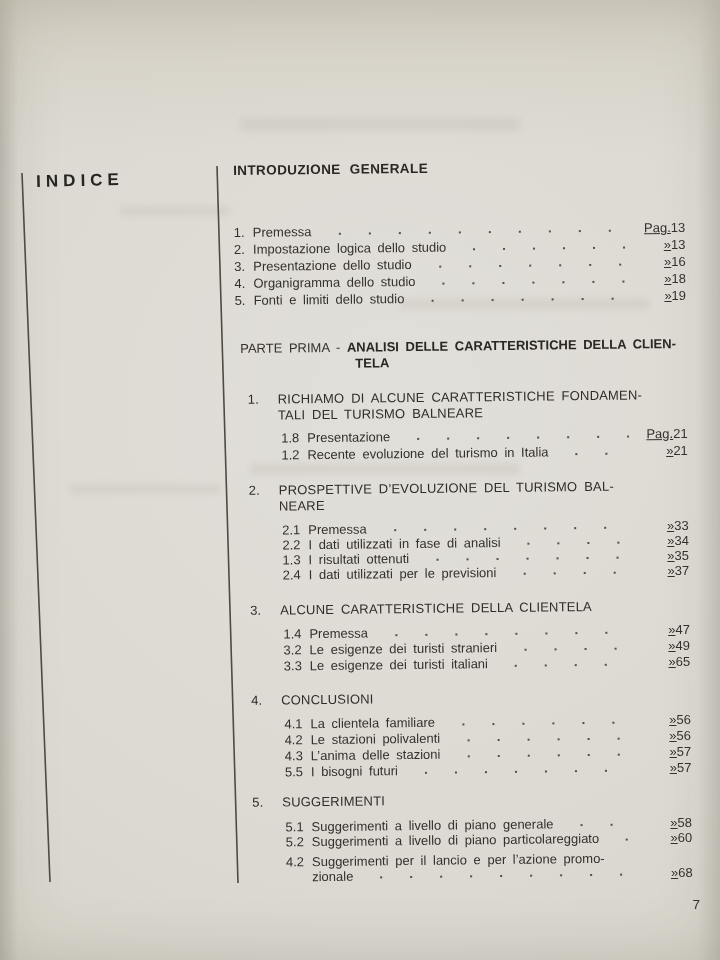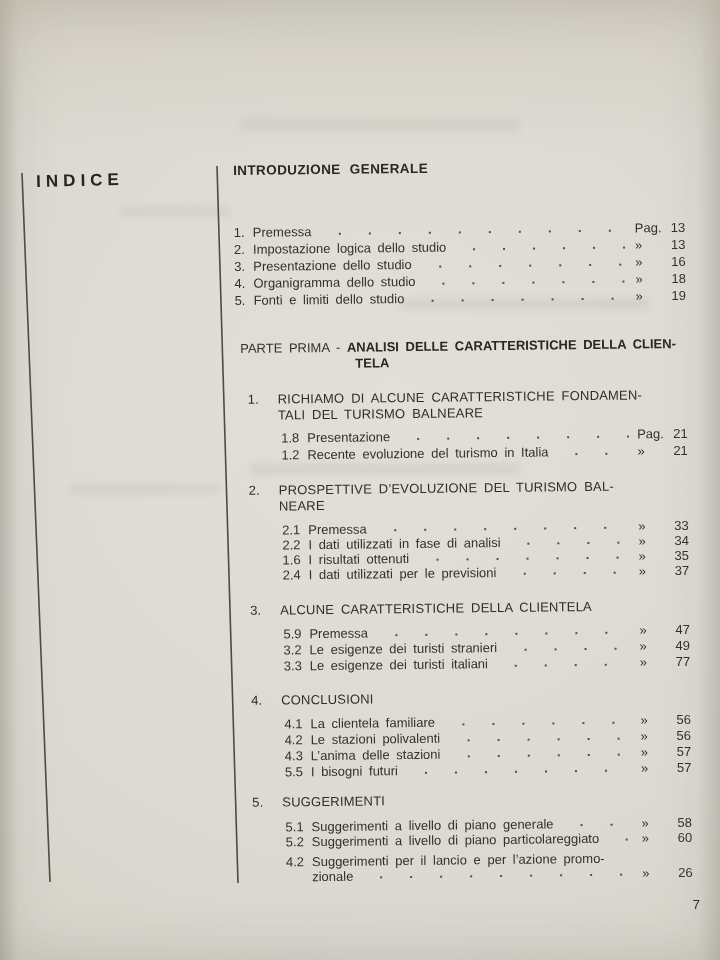--- a/index.html
+++ b/index.html
@@ -24,21 +24,21 @@
     transform:rotate(-0.65deg);transform-origin:0 0;}
   .intro-title{font-size:13.5px;font-weight:bold;letter-spacing:.4px;word-spacing:5px;
     color:#2b2824;margin-top:3px;}
   .rows{margin-top:46px;}
   .row{display:flex;align-items:baseline;font-size:13px;line-height:17px;word-spacing:3px;}
   .row .rnum{flex:0 0 19px;}
   .row .rtitle{white-space:nowrap;}
   .dots{flex:1 1 auto;min-width:4px;align-self:stretch;margin:0 8px 0 9px;
     background-image:radial-gradient(circle, rgba(48,45,40,.8) 1.15px, rgba(0,0,0,0) 1.5px);
     background-size:30px 4px;background-repeat:repeat-x;background-position:4px calc(100% - 4px);}
-  .rlabel{flex:0 0 36px;text-align:left;}
+  .rlabel{flex:0 0 36px;text-align:right;text-decoration:underline;}
   .rpage{flex:0 0 30px;text-align:left;}
   .part-head{margin-top:32px;margin-left:5px;font-size:13px;line-height:16px;word-spacing:3px;}
   .part-head .bold{font-weight:bold;color:#2b2824;}
   .part-head .l2{padding-left:115px;font-weight:bold;color:#2b2824;}
   .sec{margin-top:0;}
   .sec-head{display:flex;font-size:13px;line-height:16px;letter-spacing:.2px;word-spacing:3px;
     padding-left:12px;color:#302d28;}
   .sec-head .rnum{flex:0 0 30px;}
   .sec-head .htext{flex:1;}
   .sub{padding-left:45px;}
@@ -165,21 +165,21 @@
           <span class="rpage">33</span>
         </div>
         <div class="row sub">
           <span class="rnum">2.2</span>
           <span class="rtitle">I dati utilizzati in fase di analisi</span>
           <span class="dots"></span>
           <span class="rlabel">»</span>
           <span class="rpage">34</span>
         </div>
         <div class="row sub">
-          <span class="rnum">1.6</span>
+          <span class="rnum">1.3</span>
           <span class="rtitle">I risultati ottenuti</span>
           <span class="dots"></span>
           <span class="rlabel">»</span>
           <span class="rpage">35</span>
         </div>
         <div class="row sub">
           <span class="rnum">2.4</span>
           <span class="rtitle">I dati utilizzati per le previsioni</span>
           <span class="dots"></span>
           <span class="rlabel">»</span>
@@ -190,39 +190,39 @@
 
     <div class="sec s3">
       <div class="sec-head mt-s3h">
         <span class="rnum">3.</span>
         <div class="htext">
           <div>ALCUNE CARATTERISTICHE DELLA CLIENTELA</div>
         </div>
       </div>
       <div class="mt-s3r">
         <div class="row sub">
-          <span class="rnum">5.9</span>
+          <span class="rnum">1.4</span>
           <span class="rtitle">Premessa</span>
           <span class="dots"></span>
           <span class="rlabel">»</span>
           <span class="rpage">47</span>
         </div>
         <div class="row sub">
           <span class="rnum">3.2</span>
           <span class="rtitle">Le esigenze dei turisti stranieri</span>
           <span class="dots"></span>
           <span class="rlabel">»</span>
           <span class="rpage">49</span>
         </div>
         <div class="row sub">
           <span class="rnum">3.3</span>
           <span class="rtitle">Le esigenze dei turisti italiani</span>
           <span class="dots"></span>
           <span class="rlabel">»</span>
-          <span class="rpage">77</span>
+          <span class="rpage">65</span>
         </div>
       </div>
     </div>
 
     <div class="sec s4">
       <div class="sec-head mt-s4h">
         <span class="rnum">4.</span>
         <div class="htext">
           <div>CONCLUSIONI</div>
         </div>
@@ -282,21 +282,21 @@
           <span class="rpage">60</span>
         </div>
         <div class="row sub tall">
           <span class="rnum">4.2</span>
           <div class="rbody">
             <div class="l1">Suggerimenti per il lancio e per l’azione promo-</div>
             <div class="l2f">
               <span>zionale</span>
               <span class="dots"></span>
               <span class="rlabel">»</span>
-              <span class="rpage">26</span>
+              <span class="rpage">68</span>
             </div>
           </div>
         </div>
       </div>
     </div>
 
   </div>
 
   <div class="footer-page">7</div>
 </div>

